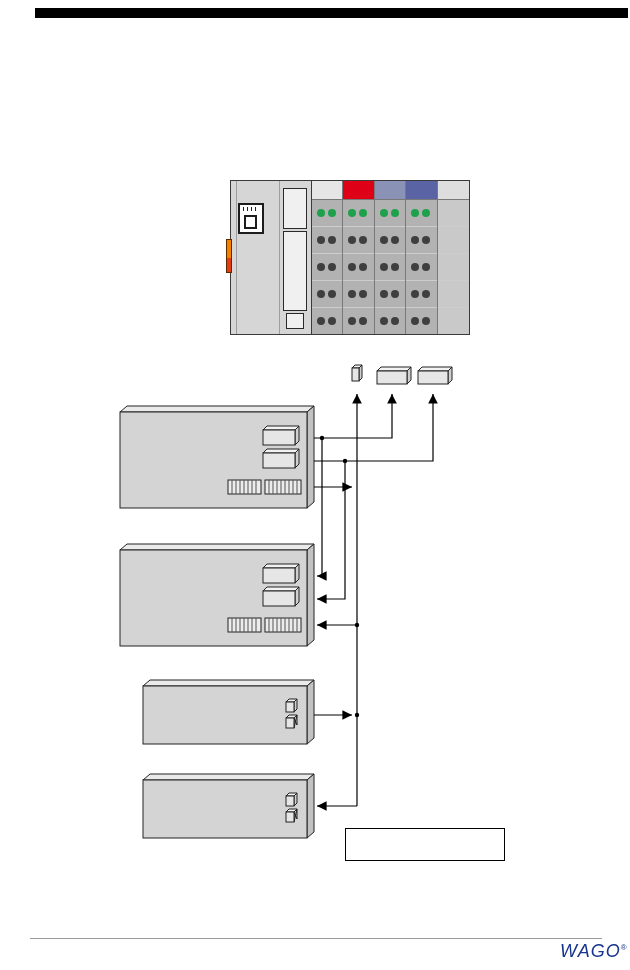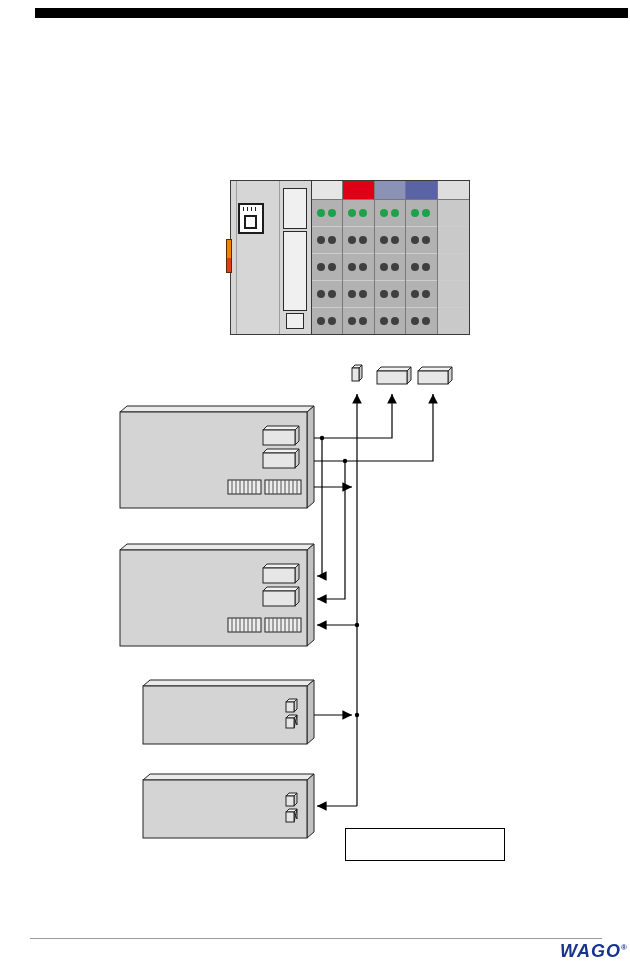--- a/index.html
+++ b/index.html
@@ -2,21 +2,21 @@
 <html><head>
 <meta charset="utf-8">
 <style>
   * { margin:0; padding:0; box-sizing:border-box; }
   html,body { background:#ffffff; font-family:"Liberation Sans", sans-serif; }
   .page { position:relative; width:630px; height:970px; background:#ffffff; overflow:hidden; }
 
   
   .header-bar { position:absolute; left:35px; top:8px; width:593px; height:10px; background:#000000; }
   .footer-rule { position:absolute; left:30px; top:938px; width:572px; height:1px; background:#9a9a9a; }
-  .logo { position:absolute; left:560px; top:941px; color:#16338e; font-weight:bold; font-style:italic;
+  .logo { position:absolute; left:560px; top:941px; color:#16338e; font-weight:normal; font-style:italic;
           font-size:18px; letter-spacing:1px; }
   .logo sup { font-size:8px; font-style:normal; }
 
   
   .device { position:absolute; left:230px; top:180px; width:240px; height:155px; }
   .coupler { position:absolute; left:0; top:0; width:82px; height:155px; background:#d6d6d6; border:1px solid #3a3a3a; }
   .c-edge { position:absolute; left:5px; top:0; width:1px; height:100%; background:#9e9e9e; }
   .c-div  { position:absolute; left:48px; top:0; width:1px; height:100%; background:#9e9e9e; }
   .jack { position:absolute; left:7px; top:22px; width:26px; height:31px; background:#ffffff; border:2px solid #1c1c1c; }
   .jack::before { content:''; position:absolute; left:3px; top:2px; width:16px; height:4px;

